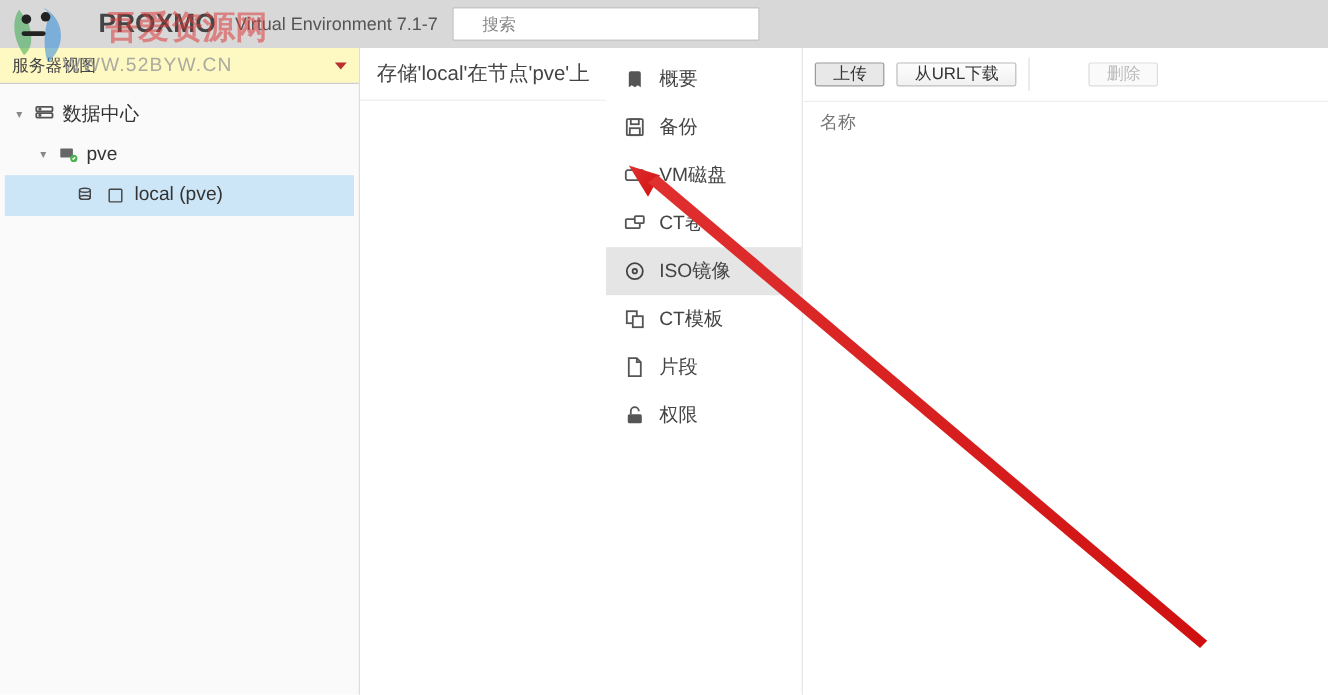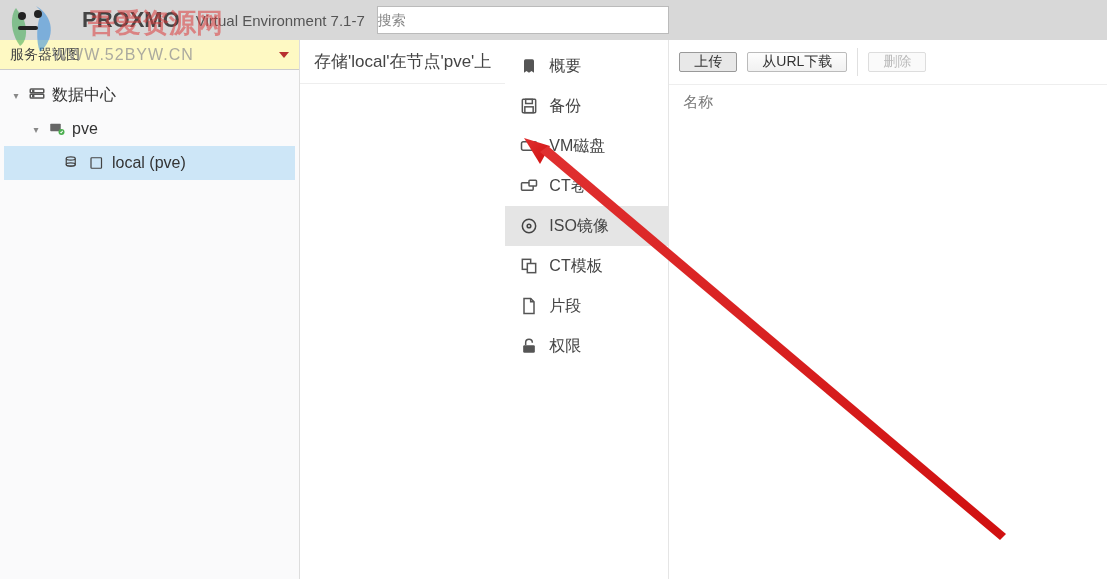--- a/index.html
+++ b/index.html
@@ -45,25 +45,25 @@
       font-weight: 700;
       color: rgba(220,60,60,0.55);
       white-space: nowrap;
     }
     .version-label {
       color: #555;
       font-size: 15px;
       margin-left: 4px;
     }
     .search-input {
-      width: 292px;
+      width: 256px;
       height: 28px;
       border: 1px solid #bbb;
       background: #fff;
-      padding: 0 0;
+      padding: 0 24px;
       font-size: 14px;
       color: #666;
     }
     .search-input::placeholder { color: #888; }
 
     
     .watermark-url {
       position: absolute;
       left: 52px;
       top: 46px;
@@ -201,20 +201,21 @@
     }
     .btn.primary-hover {
       background: #e8e8e8;
       border-color:#999;
     }
     .btn.disabled {
       color: #bbb;
       border-color:#ddd;
       background:#fafafa;
       cursor: default;
+      margin-left: 39px;
     }
     .sep {
       width:1px; height: 28px; background:#e0e0e0;
     }
     .list-header {
       border-top:1px solid #eee;
       padding: 8px 14px;
       color:#777;
       font-size:15px;
     }

